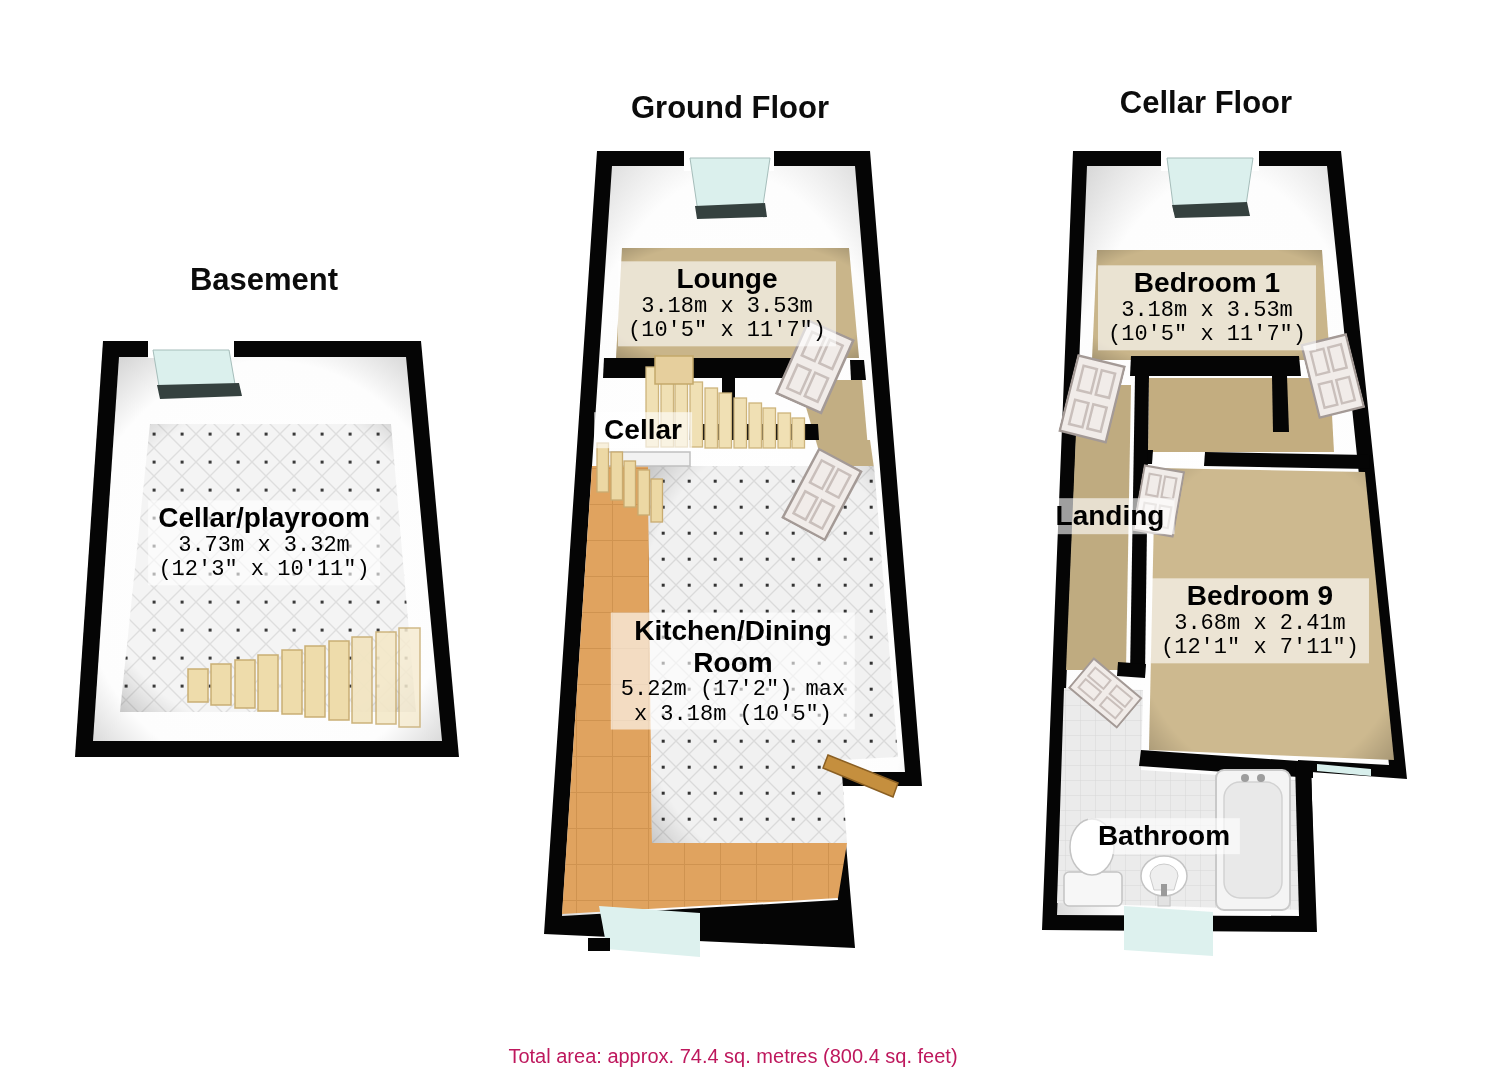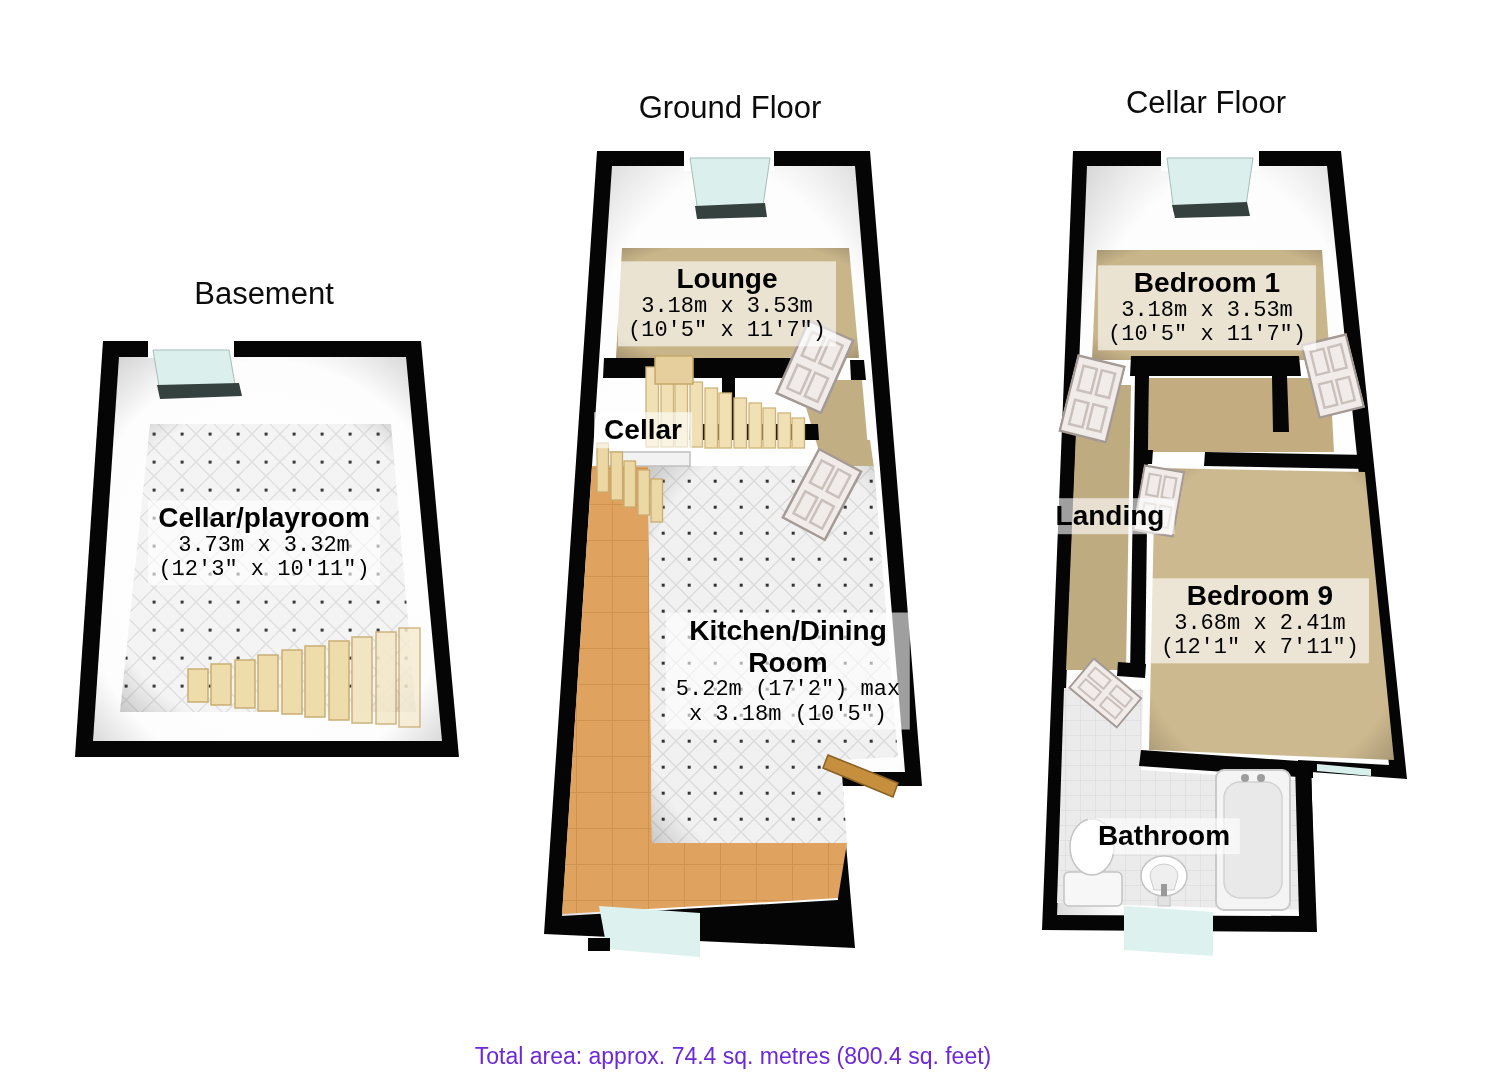--- a/index.html
+++ b/index.html
@@ -5,32 +5,32 @@
   html,body{margin:0;padding:0;background:#ffffff;}
   .canvas{
     position:relative;width:1485px;height:1080px;overflow:hidden;
     background:#ffffff;
     font-family:"Liberation Sans","DejaVu Sans",sans-serif;
     color:#000;
   }
   .plan-svg{position:absolute;left:0;top:0;}
   .floor-title{
     position:absolute;transform:translate(-50%,-50%);
-    font-size:31px;font-weight:normal;white-space:nowrap;color:#0c0c0c;
+    font-size:31px;font-weight:bold;white-space:nowrap;color:#0c0c0c;
   }
   .room-label{
     position:absolute;transform:translate(-50%,-50%);
     text-align:center;background:rgba(255,255,255,0.62);
     padding:2px 10px;line-height:1.13;white-space:nowrap;color:#000;
   }
   .room-name{font-size:28px;font-weight:bold;text-align:center;}
   .room-dim{font-size:22px;font-family:Liberation Mono, monospace;}
   .footer-text{
     position:absolute;transform:translate(-50%,-50%);
-    font-size:23px;white-space:nowrap;color:#6d28d9;
+    font-size:20px;white-space:nowrap;color:#be185d;
   }
 </style>
 </head>
 <body>
 
 <div class="canvas">
 
 <svg class="plan-svg" width="1485" height="1080" viewBox="0 0 1485 1080">
   <defs>
     <radialGradient id="wallShade" cx="50%" cy="55%" r="75%">
@@ -202,35 +202,35 @@
     </g>
     <g>
       <rect x="1216" y="770" width="74" height="140" rx="8" fill="#f4f4f4" stroke="#c9c9c9" stroke-width="2"></rect>
       <rect x="1224" y="782" width="58" height="116" rx="16" fill="#e9e9e9" stroke="#d2d2d2" stroke-width="1.5"></rect>
       <circle cx="1245" cy="778" r="4" fill="#9d9d9d"></circle>
       <circle cx="1261" cy="778" r="4" fill="#9d9d9d"></circle>
     </g>
   </g>
 </svg>
 
-  <div class="floor-title" style="left:264px;top:294px">Basement</div>
+  <div class="floor-title" style="left:264px;top:280px">Basement</div>
   <div class="floor-title" style="left:730px;top:108px">Ground Floor</div>
   <div class="floor-title" style="left:1206px;top:103px">Cellar Floor</div>
 
   <div class="room-label" style="left:727px;top:304px">
     <div class="room-name">Lounge</div>
     <div class="room-dim">3.18m x 3.53m</div>
     <div class="room-dim">(10'5" x 11'7")</div>
   </div>
 
   <div class="room-label" style="left:643px;top:430px">
     <div class="room-name">Cellar</div>
   </div>
 
-  <div class="room-label" style="left:788px;top:671px">
+  <div class="room-label" style="left:733px;top:671px">
     <div class="room-name">Kitchen/Dining</div>
     <div class="room-name">Room</div>
     <div class="room-dim">5.22m (17'2") max</div>
     <div class="room-dim">x 3.18m (10'5")</div>
   </div>
 
   <div class="room-label" style="left:264px;top:543px">
     <div class="room-name">Cellar/playroom</div>
     <div class="room-dim">3.73m x 3.32m</div>
     <div class="room-dim">(12'3" x 10'11")</div>

